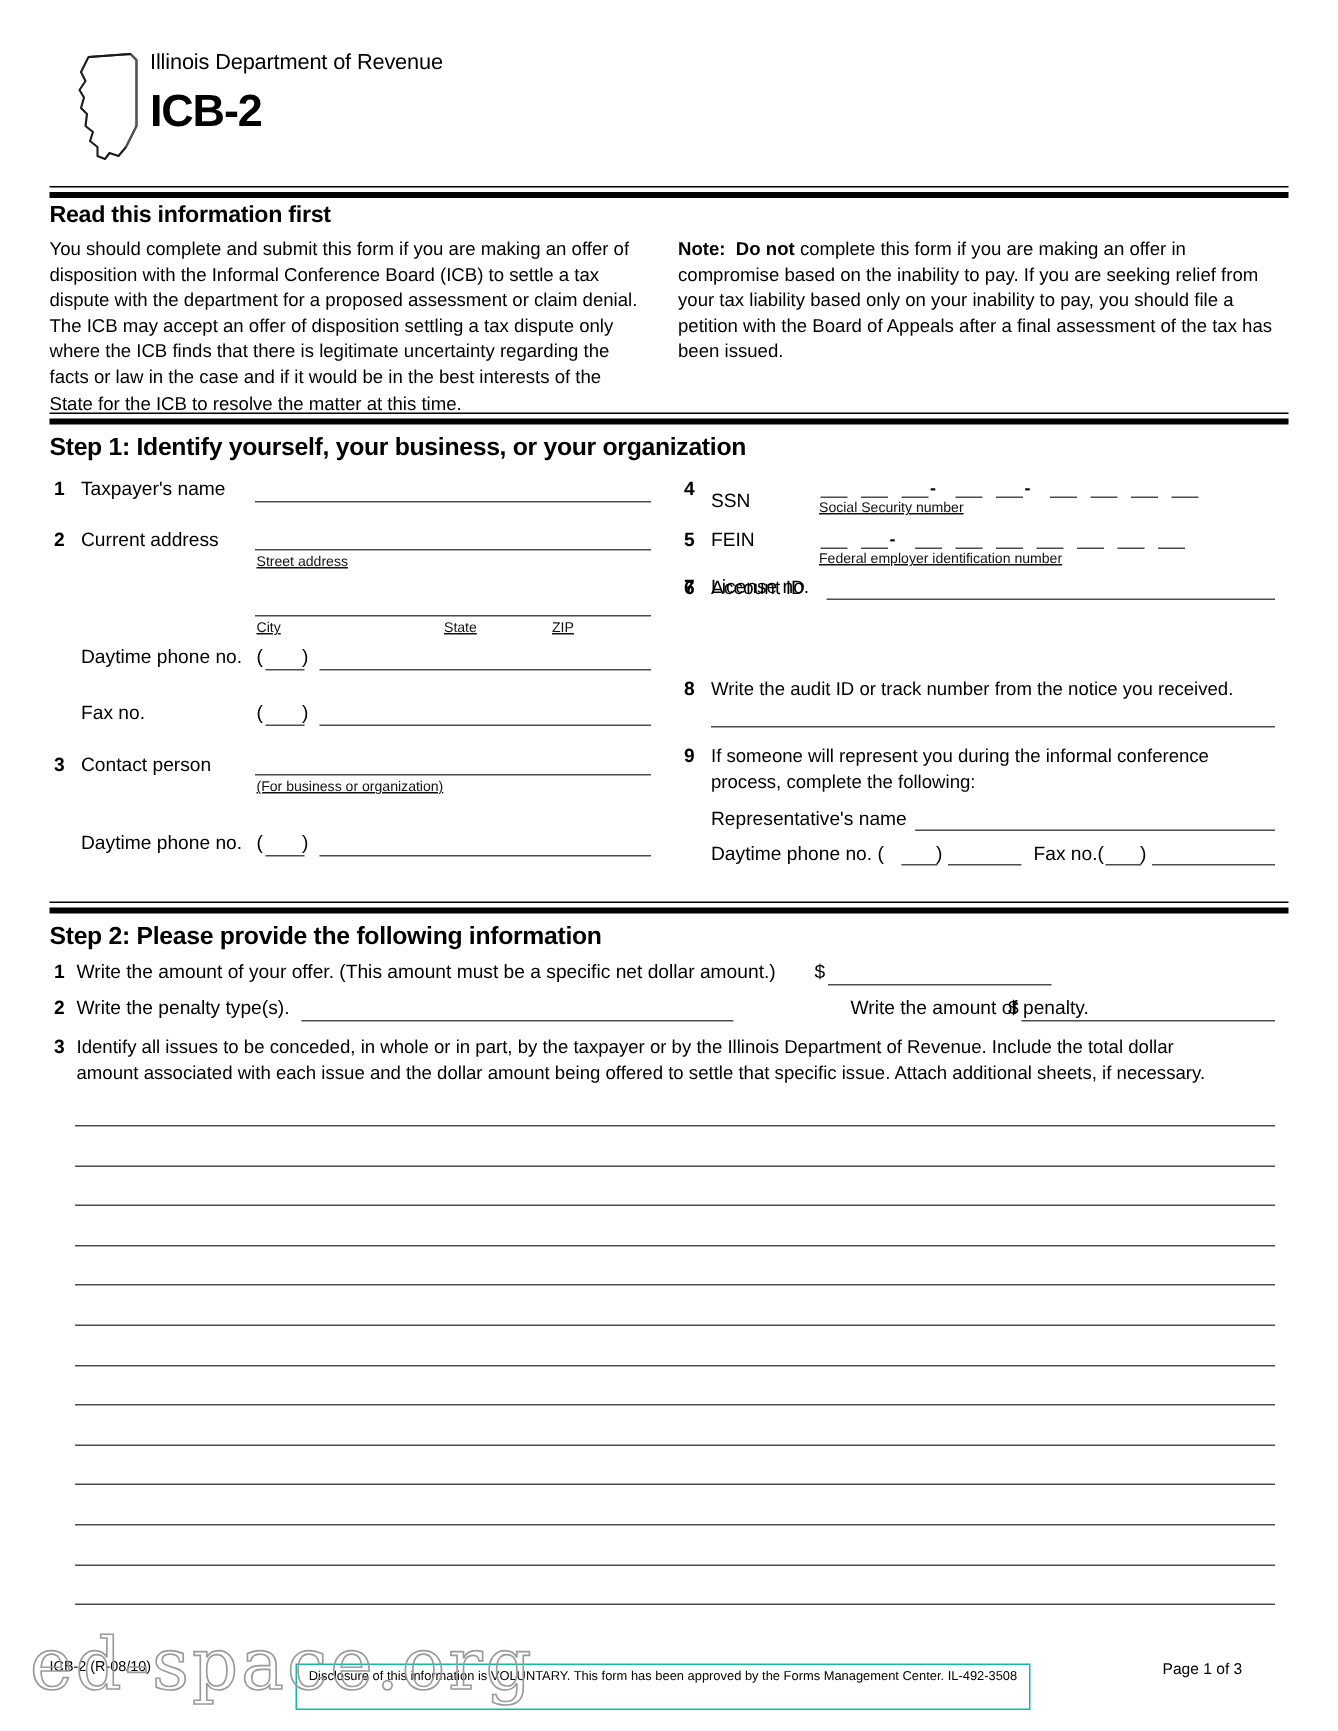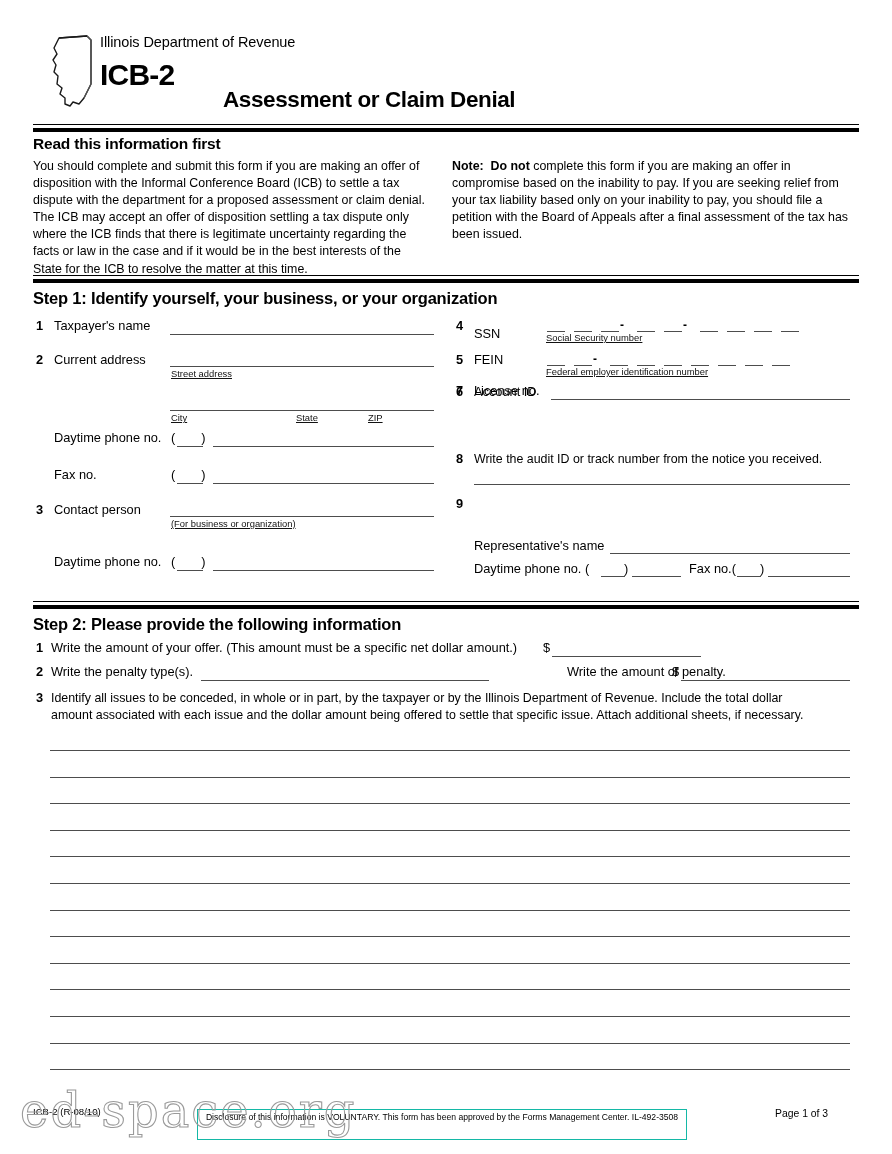--- a/index.html
+++ b/index.html
@@ -224,21 +224,20 @@
   <div class="header">
     <svg class="il-logo" viewBox="0 0 62 80">
       <path d="M16 6 L44 4 L48 8 L48 52 L41 66 L36 72 L30 70 L27 74 L22 72 L22 66 L17 62 L19 56 L14 52 L15 44 L11 40 L13 33 L10 28 L14 22 L11 16 Z" fill="#ffffff" stroke="#1a1a1a" stroke-width="1.4" stroke-linejoin="round"></path>
       <path d="M44 4 L48 8 L48 52 L41 66" fill="none" stroke="#555" stroke-width="1.1"></path>
       <path d="M16 6 L44 4" fill="none" stroke="#1a1a1a" stroke-width="1.4"></path>
     </svg>
     <div class="agency-name">Illinois Department of Revenue</div>
     <div class="form-no">ICB-2</div>
     <div class="form-title">
       <br>
-      <span>Assessment or Claim Denial</span>
     </div>
   </div>
 
   <div class="rule-thin" style="top:124px;"></div>
   <div class="rule-thick" style="top:128px;"></div>
 
   <div class="sec-head" style="left:33px; top:135px;">Read this information first</div>
 
   <div class="intro-left">You should complete and submit this form if you are making an offer of disposition with the Informal Conference Board (ICB) to settle a tax dispute with the department for a proposed assessment or claim denial. The ICB may accept an offer of disposition settling a tax dispute only where the ICB finds that there is legitimate uncertainty regarding the facts or law in the case and if it would be in the best interests of the State for the ICB to resolve the matter at this time.</div>
 
@@ -326,20 +325,24 @@
 
   <div class="num" style="left:456px; top:383px;">7</div>
 
   <div class="lbl" style="left:474px; top:383px;">License no.</div>
 
   <div class="num" style="left:456px; top:451px;">8</div>
   <div class="body-txt" style="left:474px; top:451px; width:380px;">Write the audit ID or track number from the notice you received.</div>
   <div class="line" style="left:474px; top:484px; width:376px;"></div>
 
   <div class="num" style="left:456px; top:496px;">9</div>
+  <div class="body-txt" style="left:474px; top:496px; width:380px;">
+    <span>If  someone will represent you during the informal conference</span><br>
+    <span>process, complete the following:</span>
+  </div>
 
   <div class="lbl" style="left:474px; top:538px;">Representative's name</div>
   <div class="line" style="left:610px; top:553px; width:240px;"></div>
 
   <div class="lbl" style="left:474px; top:561px;">Daytime phone no. (</div>
   <div class="line" style="left:601px; top:576px; width:24px;"></div>
   <div class="txt" style="left:624px; top:561px;">)</div>
   <div class="line" style="left:632px; top:576px; width:49px;"></div>
 
   <div class="lbl" style="left:689px; top:561px;">Fax no.(</div>

